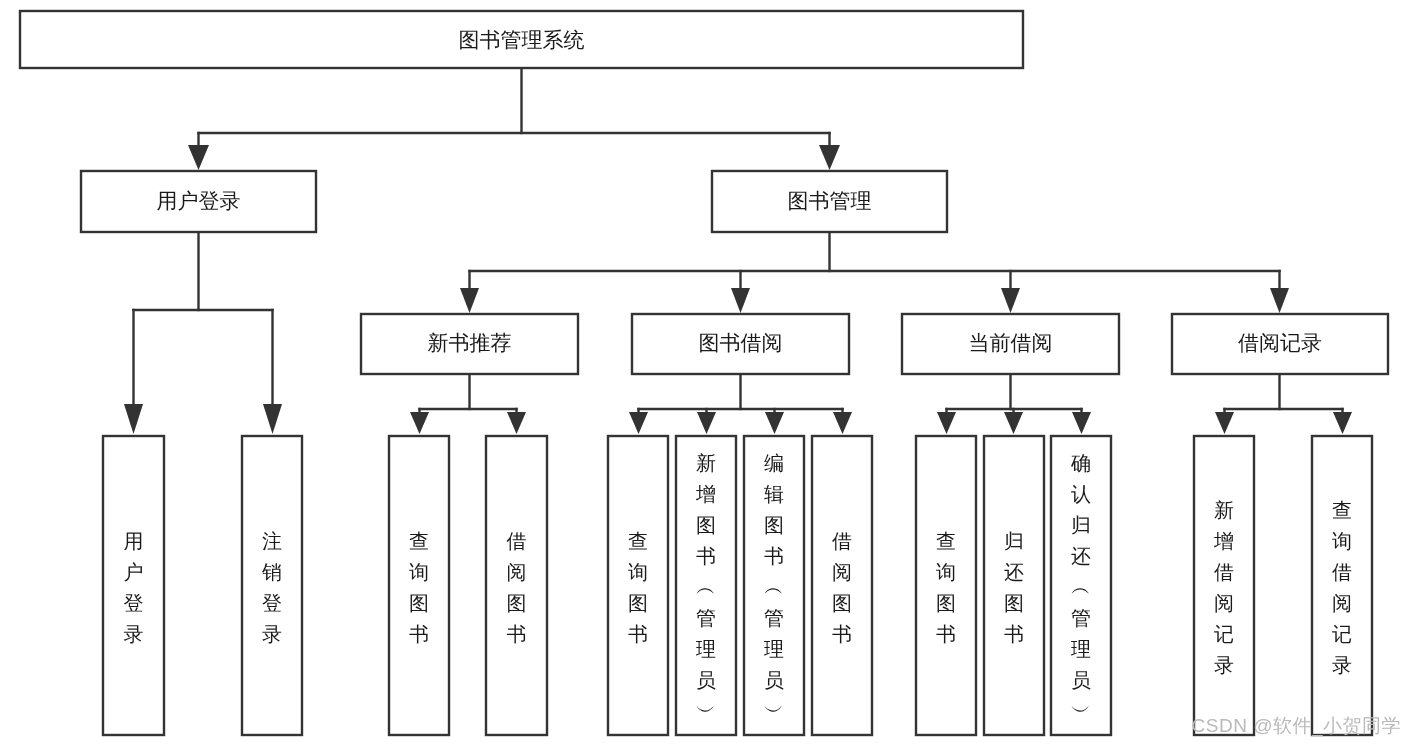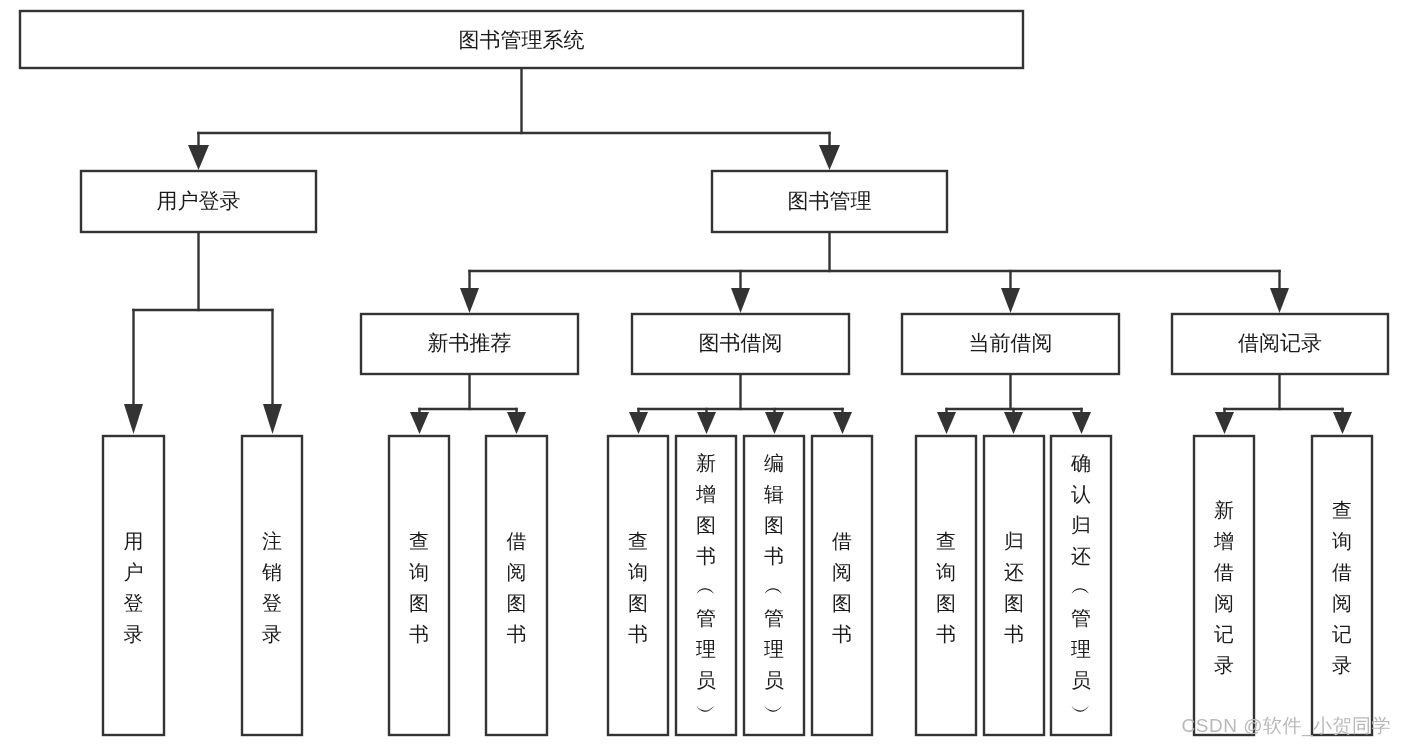--- a/index.html
+++ b/index.html
@@ -51,21 +51,21 @@
     dominant-baseline: middle;
   }
   .node-label-v {
     font-family: "Liberation Sans", "DejaVu Sans", sans-serif;
     font-size: 20px;
     fill: #1a1a1a;
     text-anchor: middle;
   }
   .watermark {
     position: absolute;
-    right: 14px;
+    right: 4px;
     bottom: 8px;
     font-family: "Liberation Sans", "DejaVu Sans", sans-serif;
     font-size: 19px;
     color: #b9b9b9;
     letter-spacing: 0.5px;
     white-space: nowrap;
     pointer-events: none;
   }
 </style>
 </head>

